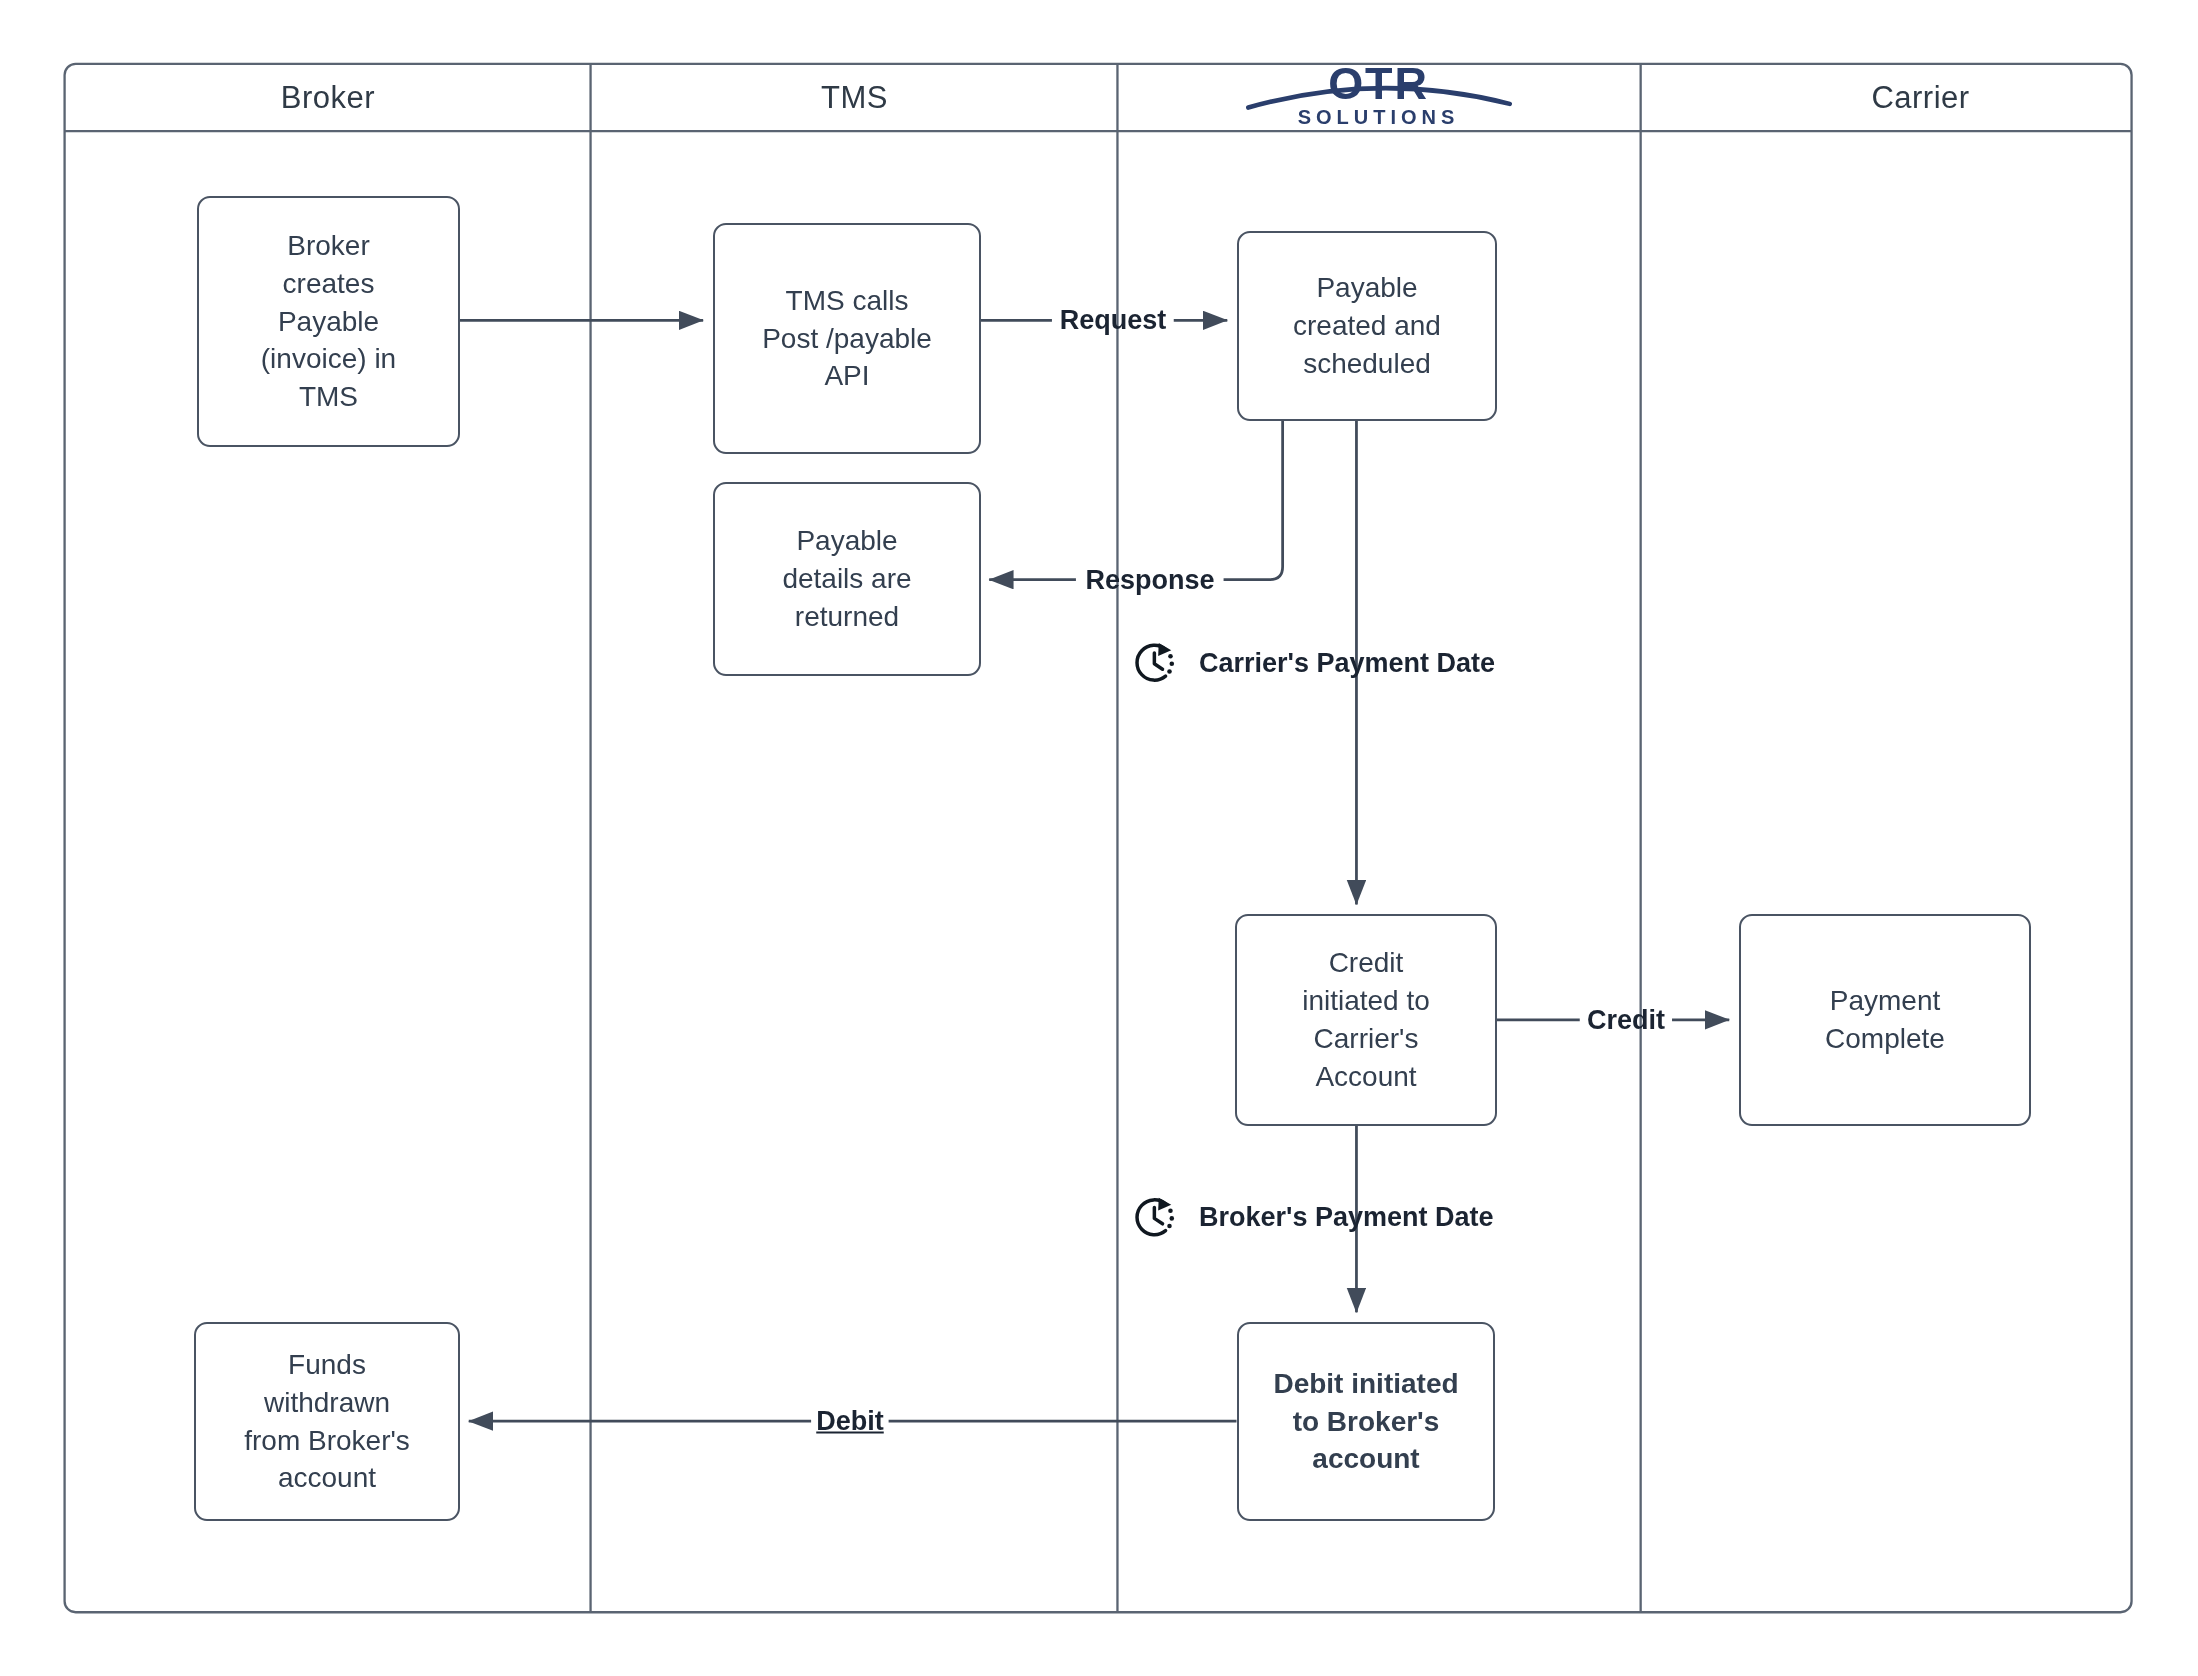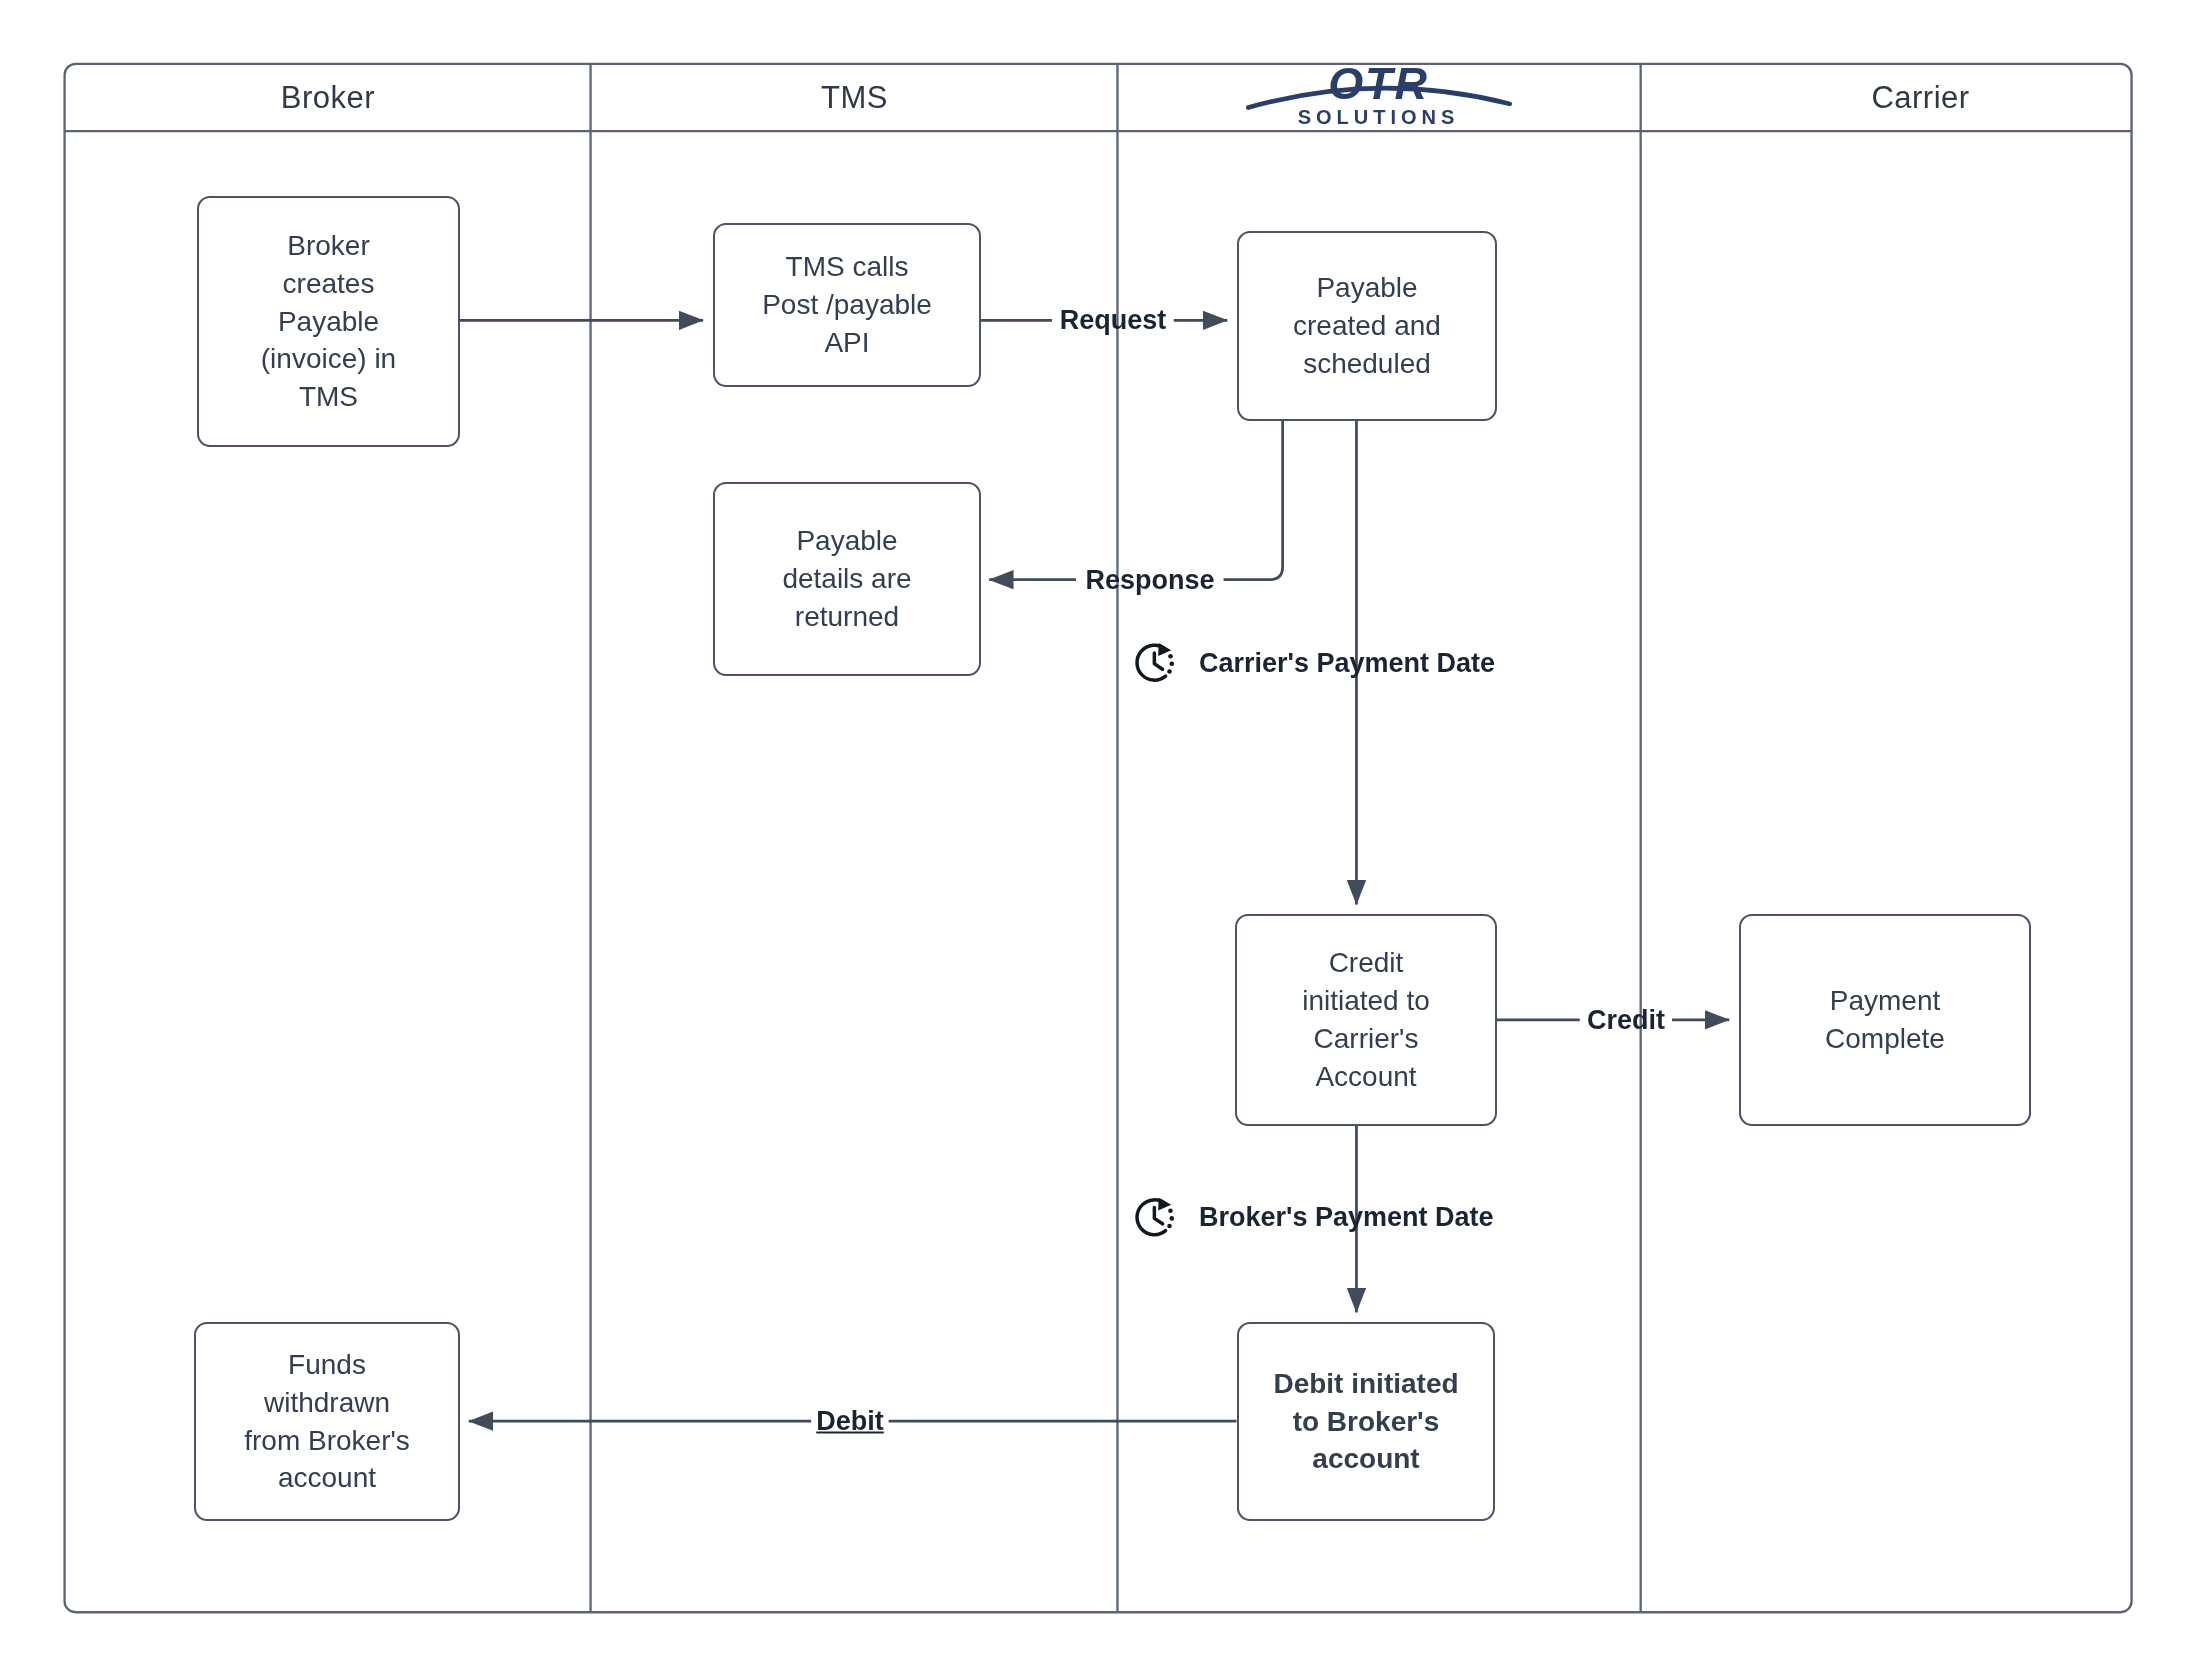--- a/index.html
+++ b/index.html
@@ -25,21 +25,21 @@
   #lines .edge{fill:none;stroke:var(--line);stroke-width:3;}
   #lines marker path{fill:var(--line);}
   #lines .clock{stroke:var(--icon);stroke-width:3.2;fill:none;stroke-linecap:round;stroke-linejoin:round;}
   #lines .clock-fill{fill:var(--icon);stroke:none;}
 
   
   .lane-header{position:absolute;top:64px;height:67px;display:flex;align-items:center;justify-content:center;
     font-size:31px;color:var(--header-text);letter-spacing:0.5px;}
   
   .otr-logo{position:absolute;display:flex;flex-direction:column;align-items:center;justify-content:flex-start;}
-  .otr-word{position:relative;font-size:45px;font-weight:800;font-style:italic;color:var(--brand-navy);
+  .otr-word{position:relative;font-size:45px;font-weight:800;color:var(--brand-navy);
     letter-spacing:1.8px;line-height:46px;}
   .otr-sub{font-size:20px;font-weight:700;color:var(--brand-navy);letter-spacing:5px;line-height:18.5px;margin-top:0.9px;}
   .otr-swoosh{position:absolute;left:-42px;top:-5.5px;pointer-events:none;}
   .otr-swoosh path{stroke:var(--brand-navy);stroke-width:5;fill:none;stroke-linecap:round;}
 
   
   .flow-box{position:absolute;background:#ffffff;border:2.8px solid var(--box-border);border-radius:13px;
     display:flex;align-items:center;justify-content:center;text-align:center;
     font-size:28px;line-height:1.35;color:var(--box-text);white-space:pre-line;padding:7.4px;}
 
@@ -113,21 +113,21 @@
       <path d="M 14 56 Q 156 16 298 52"></path>
     </svg>
     <div class="otr-sub">SOLUTIONS</div>
   </div>
 
   <div class="flow-box" style="left:197px;top:196px;width:263px;height:251px;">Broker
 creates
 Payable
 (invoice) in
 TMS</div>
-  <div class="flow-box" style="left:713px;top:223px;width:268px;height:164px;">TMS calls
+  <div class="flow-box" style="left:713px;top:223px;width:268px;height:231px;">TMS calls
 Post /payable
 API</div>
   <div class="flow-box" style="left:1237px;top:231px;width:260px;height:190px;">Payable
 created and
 scheduled</div>
   <div class="flow-box" style="left:713px;top:482px;width:268px;height:194px;">Payable
 details are
 returned</div>
   <div class="flow-box" style="left:1235px;top:914px;width:262px;height:212px;">Credit
 initiated to

